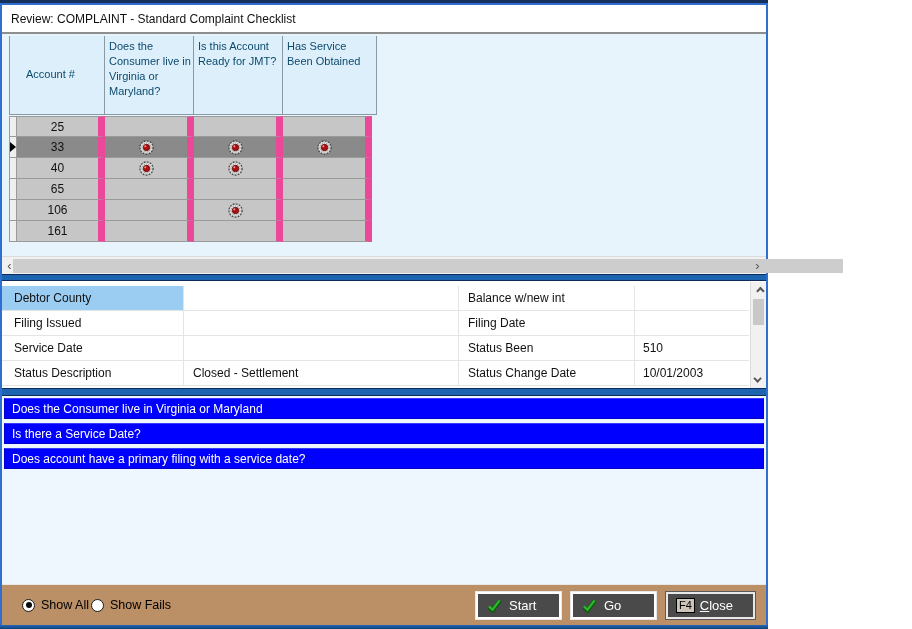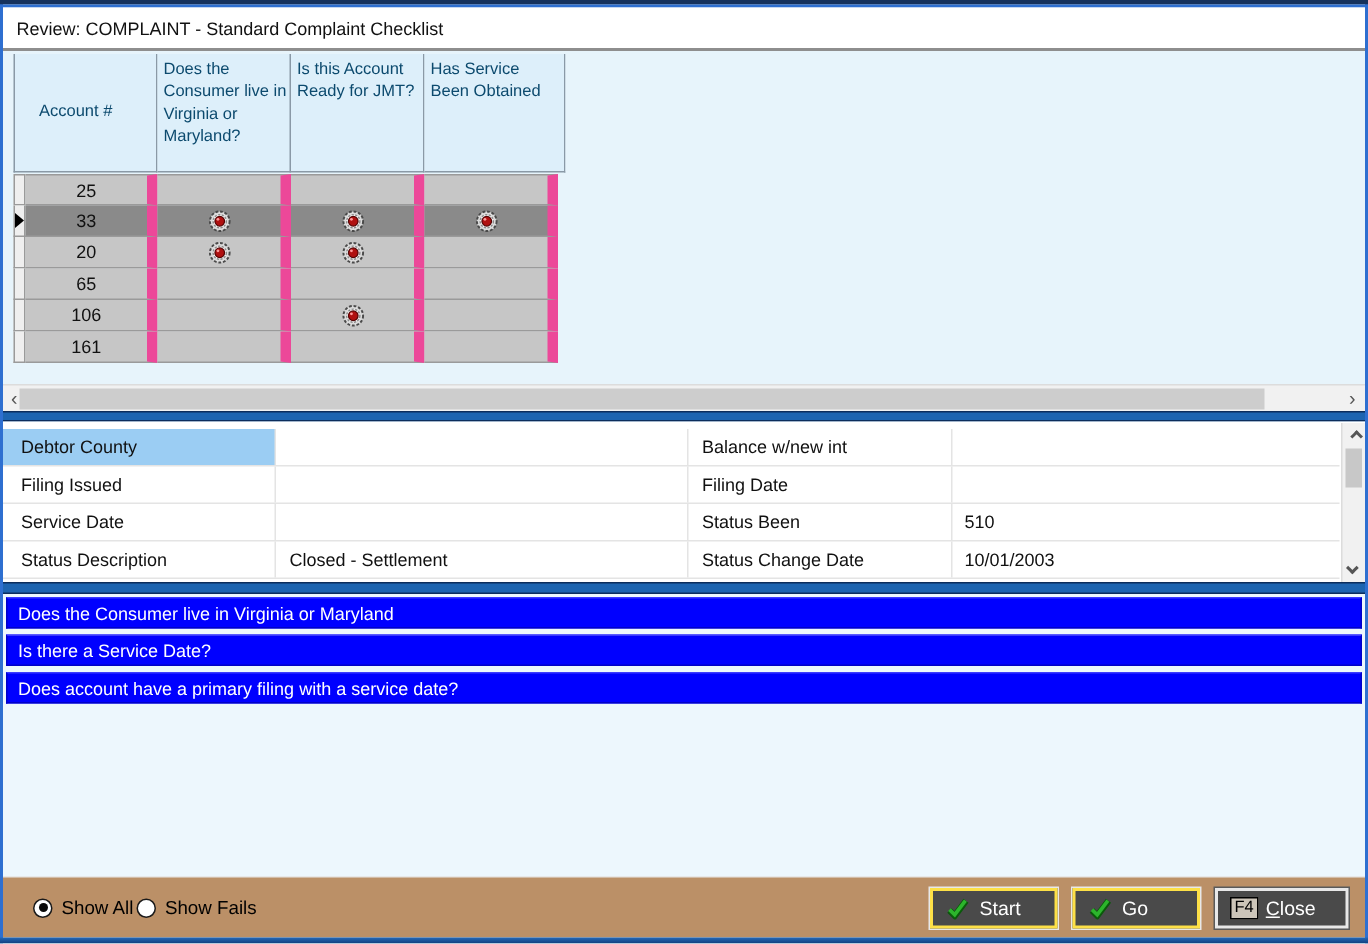--- a/index.html
+++ b/index.html
@@ -1,18 +1,18 @@
 <!DOCTYPE html>
 <html><head>
 <meta charset="utf-8">
 <style>
   * { margin:0; padding:0; box-sizing:border-box; }
   html,body { width:912px; height:629px; overflow:hidden; }
   body { font-family:"Liberation Sans", sans-serif; }
-  .window { position:relative; width:912px; height:629px; background:#e7f4fb;
+  .window { position:relative; width:768px; height:629px; background:#e7f4fb;
             border-left:2px solid #2e6fd0; border-right:2px solid #2e6fd0;text-decoration:underline; }
   .top-edge1 { position:absolute; top:0; left:-2px; right:-2px; height:3px; background:#16325c; }
   .top-edge2 { position:absolute; top:3px; left:-2px; right:-2px; height:2px; background:#2e6fd0; }
 
   .title-bar { position:absolute; top:5px; left:0; right:0; height:29px; background:#ffffff;
                display:flex; align-items:center; padding-left:9px; font-size:12px; color:#111;
                border-bottom:2px solid #8e8e8e; }
 
   
   .grid-section { position:absolute; top:36px; left:0; right:0; height:220px; background:#e7f4fb; }
@@ -72,21 +72,21 @@
 
   
   .footer { position:absolute; top:584px; left:0; right:0; height:41px; background:#bb9067;
             border-top:1px solid #e8e8e8; display:flex; align-items:center; }
   .radios { margin-left:20px; display:flex; gap:2px; }
   .radio-row { display:flex; align-items:center; gap:6px; font-size:12.5px; color:#000; }
   .rdot { width:13px; height:13px; border:1.5px solid #1a1a1a; border-radius:50%; background:#fff;
           display:flex; align-items:center; justify-content:center; }
   .rdot .fill { width:6px; height:6px; border-radius:50%; background:#0a0a0a; }
   .buttons { margin-left:auto; margin-right:11px; display:flex; gap:10px; }
-  .btn { height:27px; background:#4a4a4a; border:2px solid #fde047; box-shadow:0 0 0 1px #e8e8e8;
+  .btn { height:27px; background:#4a4a4a; border:2px solid #ffffff; box-shadow:0 0 0 1px #e8e8e8;
          color:#fff; font-size:13px; display:flex; align-items:center; padding:0 8px; gap:7px;
          font-family:"Liberation Sans", sans-serif; cursor:default; }
   .btn-start { width:85px; } .btn-go { width:85px; }
   .btn-close { width:89px; border:2px solid #e8e8e8; box-shadow:0 0 0 1px #5a5a5a; gap:5px; }
   .check { width:16px; height:15px; display:block; }
   .fkey { background:#cdc5b8; border:1px solid #000; color:#000; font-size:11px; line-height:13px;
           padding:0 2px; }
   .uline { text-decoration:underline; }
   .bottom-strip { position:absolute; top:625px; left:-2px; right:-2px; height:4px;
                   background:linear-gradient(#2468b8,#123f7d); }
@@ -149,21 +149,21 @@
                 <circle cx="8" cy="8" r="7" fill="#dcdcdc" stroke="#4a4a4a" stroke-width="1.4" stroke-dasharray="2 1.3"></circle>
                 <circle cx="8" cy="8" r="4.7" fill="#f4f4f4" stroke="#8a8a8a" stroke-width="1" stroke-dasharray="1.6 1"></circle>
                 <circle cx="8" cy="8" r="3.4" fill="#b01010" stroke="#550505" stroke-width="0.9"></circle>
                 <circle cx="6.7" cy="6.6" r="1" fill="#ff9a9a"></circle>
               </svg>
             </span>
           </div>
         </div>
         <div class="grow">
           <div class="gsel"></div>
-          <div class="gcell gc-acc">20</div>
+          <div class="gcell gc-acc">40</div>
           <div class="gcell gc-flag">
             <span>
               <svg class="bullseye" viewBox="0 0 16 16">
                 <circle cx="8" cy="8" r="7" fill="#dcdcdc" stroke="#4a4a4a" stroke-width="1.4" stroke-dasharray="2 1.3"></circle>
                 <circle cx="8" cy="8" r="4.7" fill="#f4f4f4" stroke="#8a8a8a" stroke-width="1" stroke-dasharray="1.6 1"></circle>
                 <circle cx="8" cy="8" r="3.4" fill="#b01010" stroke="#550505" stroke-width="0.9"></circle>
                 <circle cx="6.7" cy="6.6" r="1" fill="#ff9a9a"></circle>
               </svg>
             </span>
           </div>

